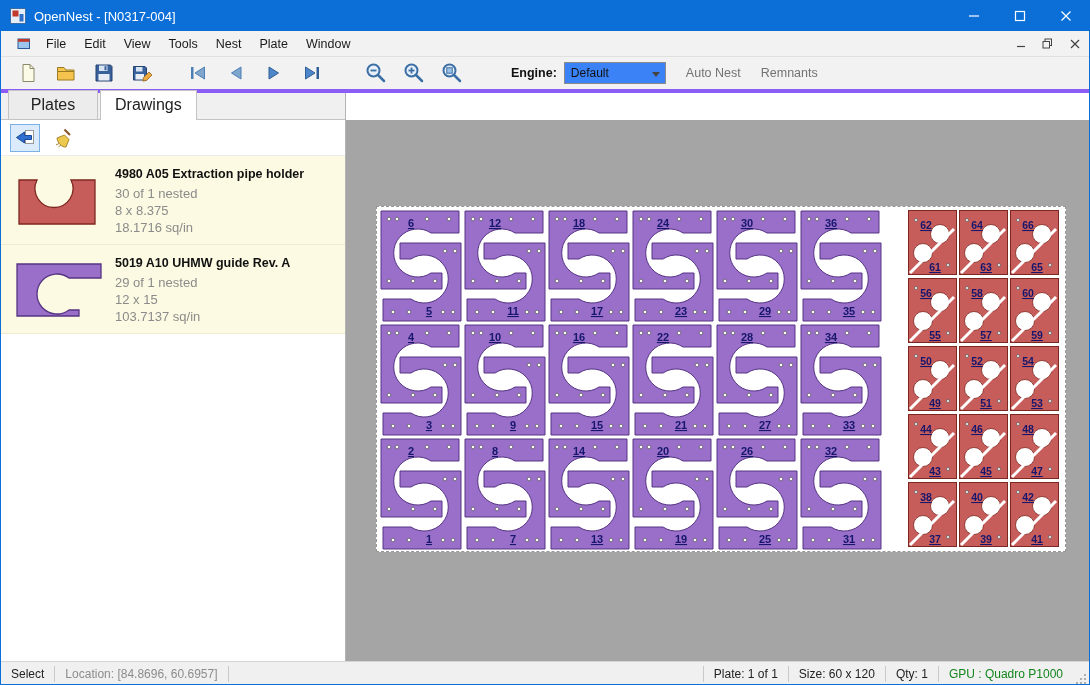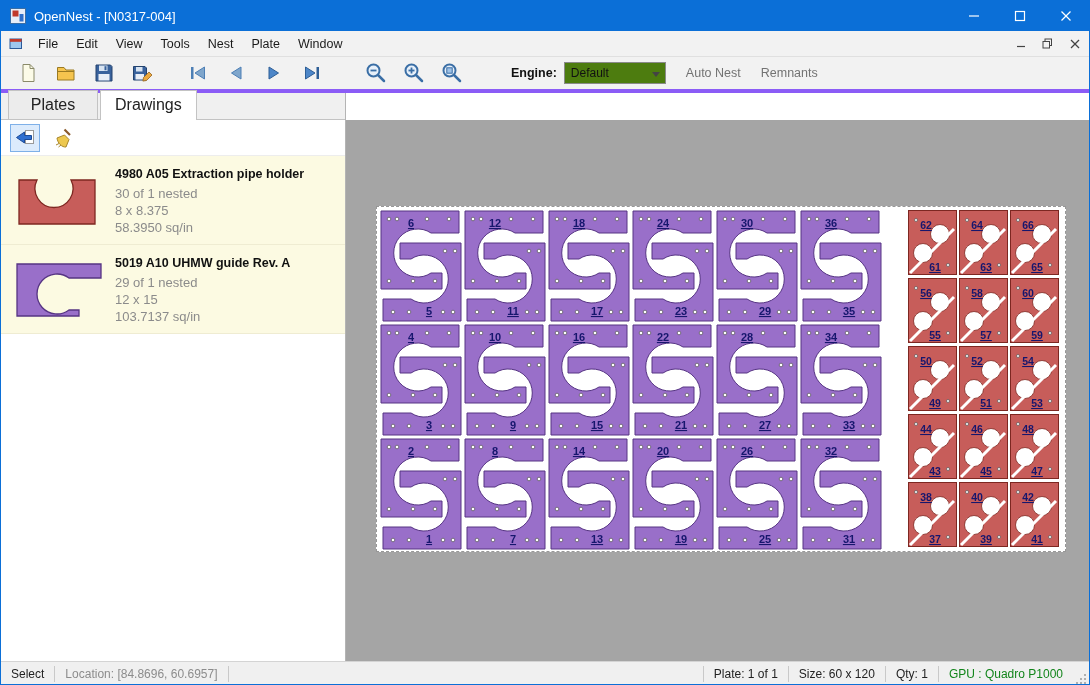--- a/index.html
+++ b/index.html
@@ -7,34 +7,34 @@
   .window { position:relative; width:1090px; height:685px; background:#fff; border:1px solid #0b6fd7; overflow:hidden; }
 
   
   .titlebar { height:30px; background:#0b6fd7; display:flex; align-items:center; color:#fff; }
   .tb-icon { margin:0 8px 0 9px; flex:0 0 auto; }
   .tb-title { font-size:13px; }
   .tb-spacer { flex:1; }
   .tb-btn { width:46px; height:30px; display:flex; align-items:center; justify-content:center; }
 
   
-  .menubar { height:26px; background:#f2f2f2; display:flex; align-items:center; border-bottom:1px solid #e0e0e0; }
+  .menubar { height:26px; background:#f2f2f2; display:flex; align-items:center; border-bottom:1px solid #e0e0e0;padding-left:8px; }
   .mdi-doc-icon { margin:0 6px 0 8px; }
   .menu-item { padding:4px 9px; font-size:12.5px; color:#1a1a1a; cursor:default; }
   .m-spacer { flex:1; }
   .mdi-btn { width:25px; height:20px; display:flex; align-items:center; justify-content:center; margin-right:2px; }
 
   
   .toolbar { height:36px; background:#f2f2f2; border-bottom:4px solid #8b5cf6; display:flex; align-items:center; padding-left:8px; }
   .tbtn { width:38px; height:30px; display:flex; align-items:center; justify-content:center; }
   .grp { display:flex; }
   .grp-nav { margin-left:18px; }
   .grp-zoom { margin-left:26px; }
   .engine-label { font-weight:bold; font-size:12.5px; margin-left:40px; color:#111; }
-  .combo { width:102px; height:22px; background:#4d7c0f; border:1px solid #8a8a8a; display:flex; align-items:center; font-size:12px; padding-left:6px; position:relative; margin-left:7px; color:#111; }
+  .combo { width:102px; height:22px; background:#3b82f6; border:1px solid #8a8a8a; display:flex; align-items:center; font-size:12px; padding-left:6px; position:relative; margin-left:7px; color:#111; }
   .combo-arrow { position:absolute; right:5px; top:9px; width:0; height:0; border-left:4px solid transparent; border-right:4px solid transparent; border-top:5px solid #444; }
   .text-btn { font-size:12.5px; margin-left:20px; color:#737373; }
 
   
   .main { display:flex; height:568px; }
 
   .sidebar { width:345px; border-right:1px solid #b4b4b4; background:#fff; display:flex; flex-direction:column; }
   .tabstrip { height:27px; background:#f0f0f0; border-bottom:1px solid #c3c3c3; display:flex; align-items:flex-end; padding-left:7px; }
   .tab { min-width:90px; text-align:center; padding:5px 14px; font-size:16px; border:1px solid #c3c3c3; border-bottom:none; background:#ececec; margin-right:2px; position:relative; color:#222; }
   .tab.active { background:#fff; margin-bottom:-1px; padding-bottom:6px; }
@@ -239,21 +239,21 @@
       <div class="drawing-item">
         <div class="thumb">
           <svg width="88" height="58" viewBox="0 0 88 58">
             <path d="M6,8 H24 A19,19 0 1 0 58,8 H82 V52 H6 Z" stroke-width="1.3" fill="#c75d5a" stroke="#7d2721"></path>
           </svg>
         </div>
         <div class="d-info">
           <div class="d-title">4980 A05 Extraction pipe holder</div>
           <div class="d-line">30 of 1 nested</div>
           <div class="d-line">8 x 8.375</div>
-          <div class="d-line">58.3950 sq/in</div>
+          <div class="d-line">18.1716 sq/in</div>
         </div>
       </div>
 
       <div class="drawing-item">
         <div class="thumb">
           <svg width="92" height="60" viewBox="0 0 92 60">
             <path d="M4,4 H88 V18 H56 A20,20 0 1 0 56,50 H66 V56 H4 Z" stroke-width="1.3" fill="#996fc9" stroke="#563483"></path>
           </svg>
         </div>
         <div class="d-info">

